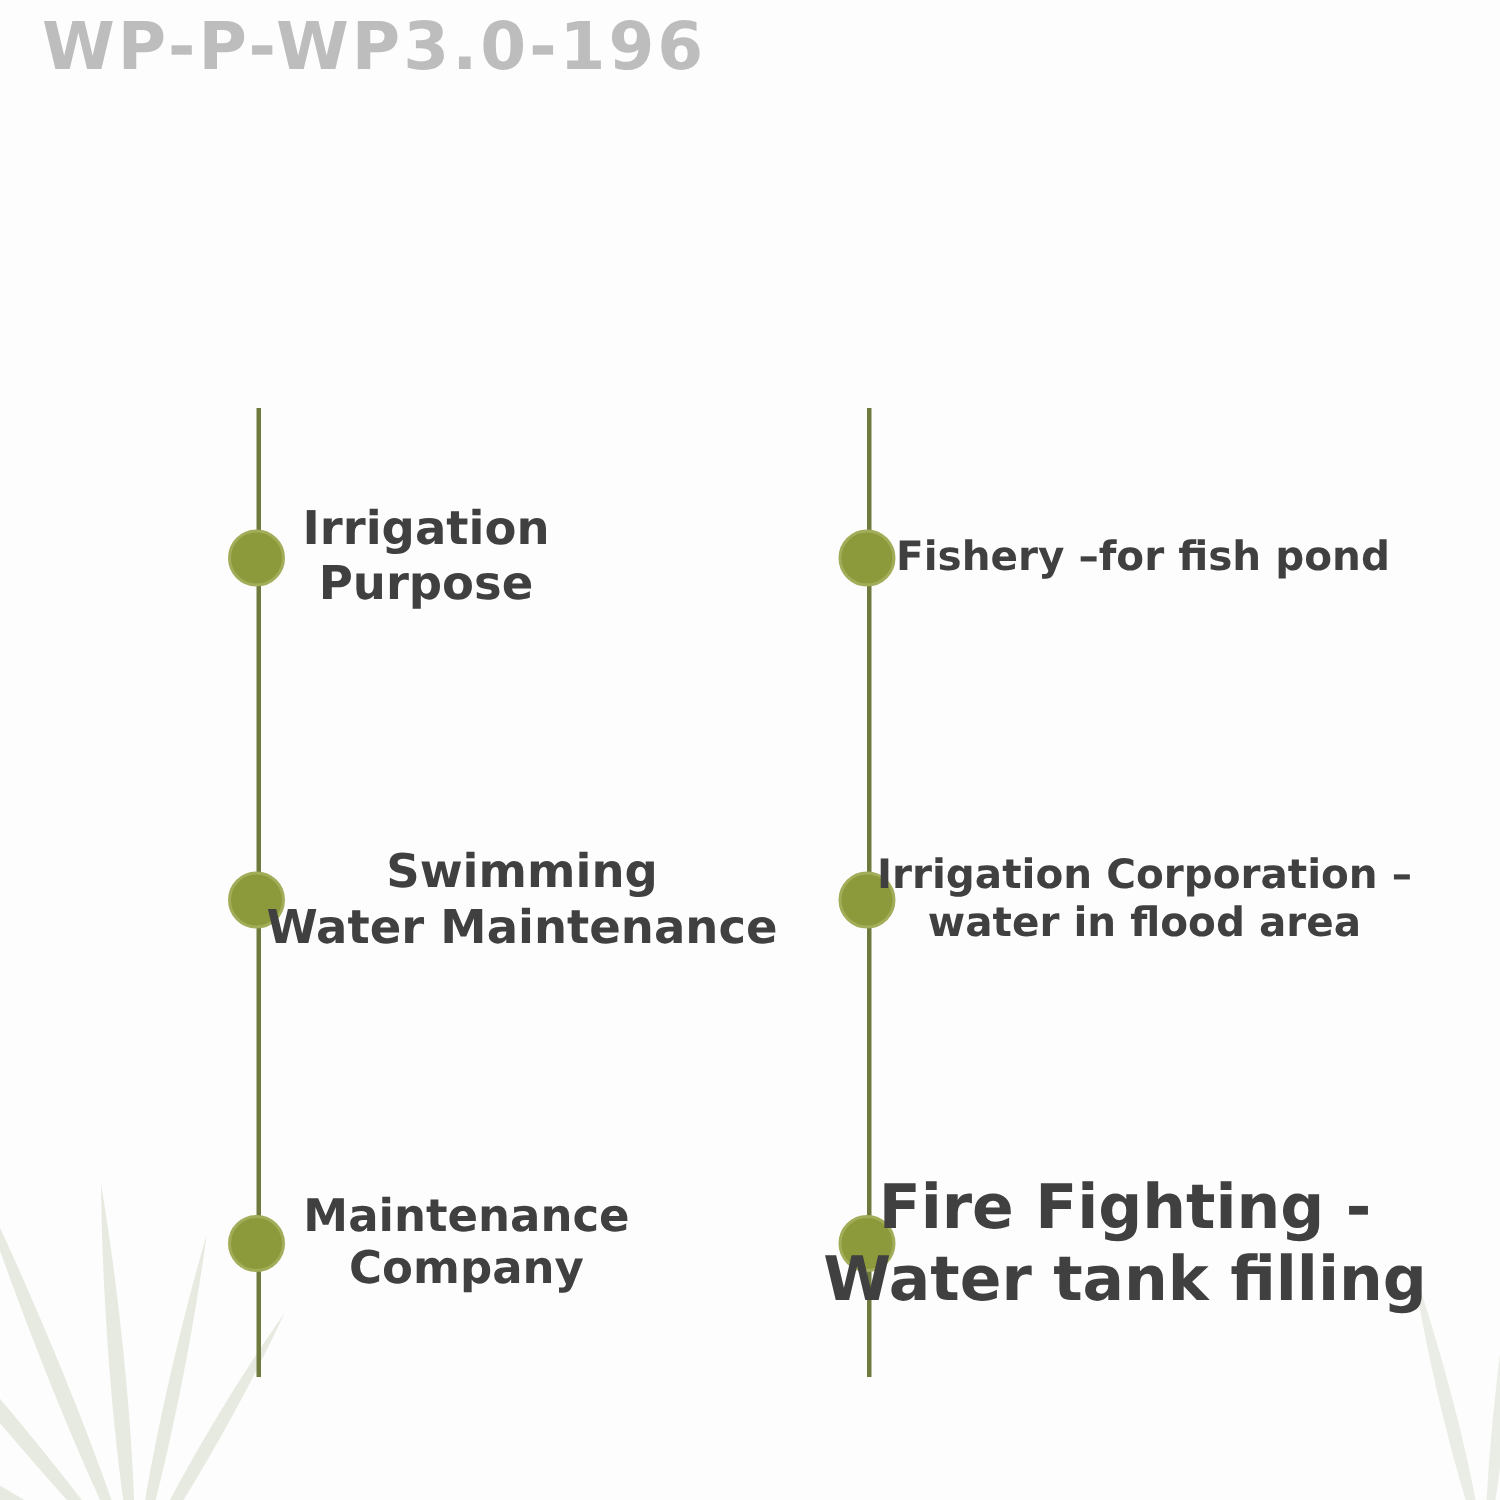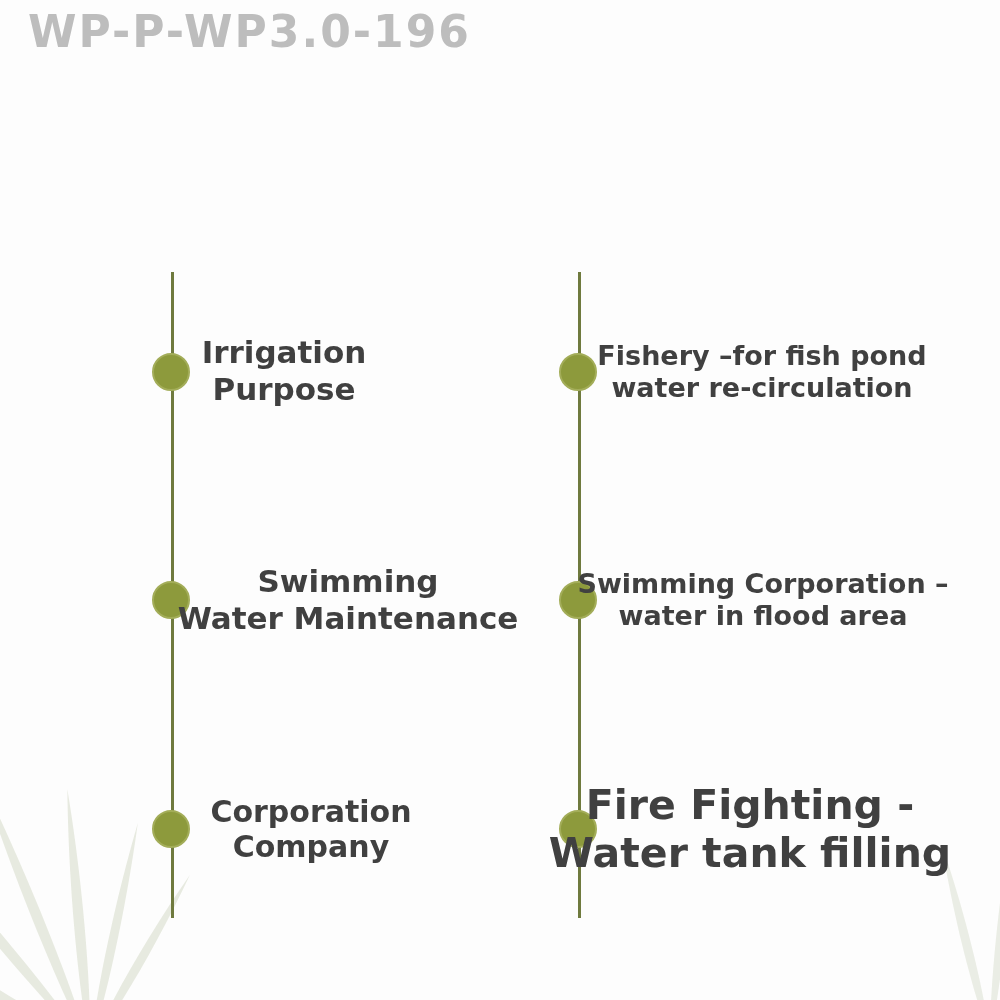--- a/index.html
+++ b/index.html
@@ -112,30 +112,29 @@
 
   <div class="usage-item" id="item-l1">
     <span class="l1">Irrigation</span>
     <span class="l2">Purpose</span>
   </div>
   <div class="usage-item" id="item-l2">
     <span class="l1">Swimming</span>
     <span class="l2">Water Maintenance</span>
   </div>
   <div class="usage-item" id="item-l3">
-    <span class="l1">Corporation</span>
+    <span class="l1">Maintenance</span>
     <span class="l2">Company</span>
   </div>
 
   <div class="usage-item" id="item-r1">
     <span class="l1">Fishery –for fish pond</span>
-    <span class="l2">water re-circulation</span>
   </div>
   <div class="usage-item" id="item-r2">
-    <span class="l1">Swimming Corporation –</span>
+    <span class="l1">Irrigation Corporation –</span>
     <span class="l2">water in flood area</span>
   </div>
   <div class="usage-item" id="item-r3">
     <span class="l1">Fire Fighting -</span>
     <span class="l2">Water tank filling</span>
   </div>
 
 </div>
 
 </body></html>

